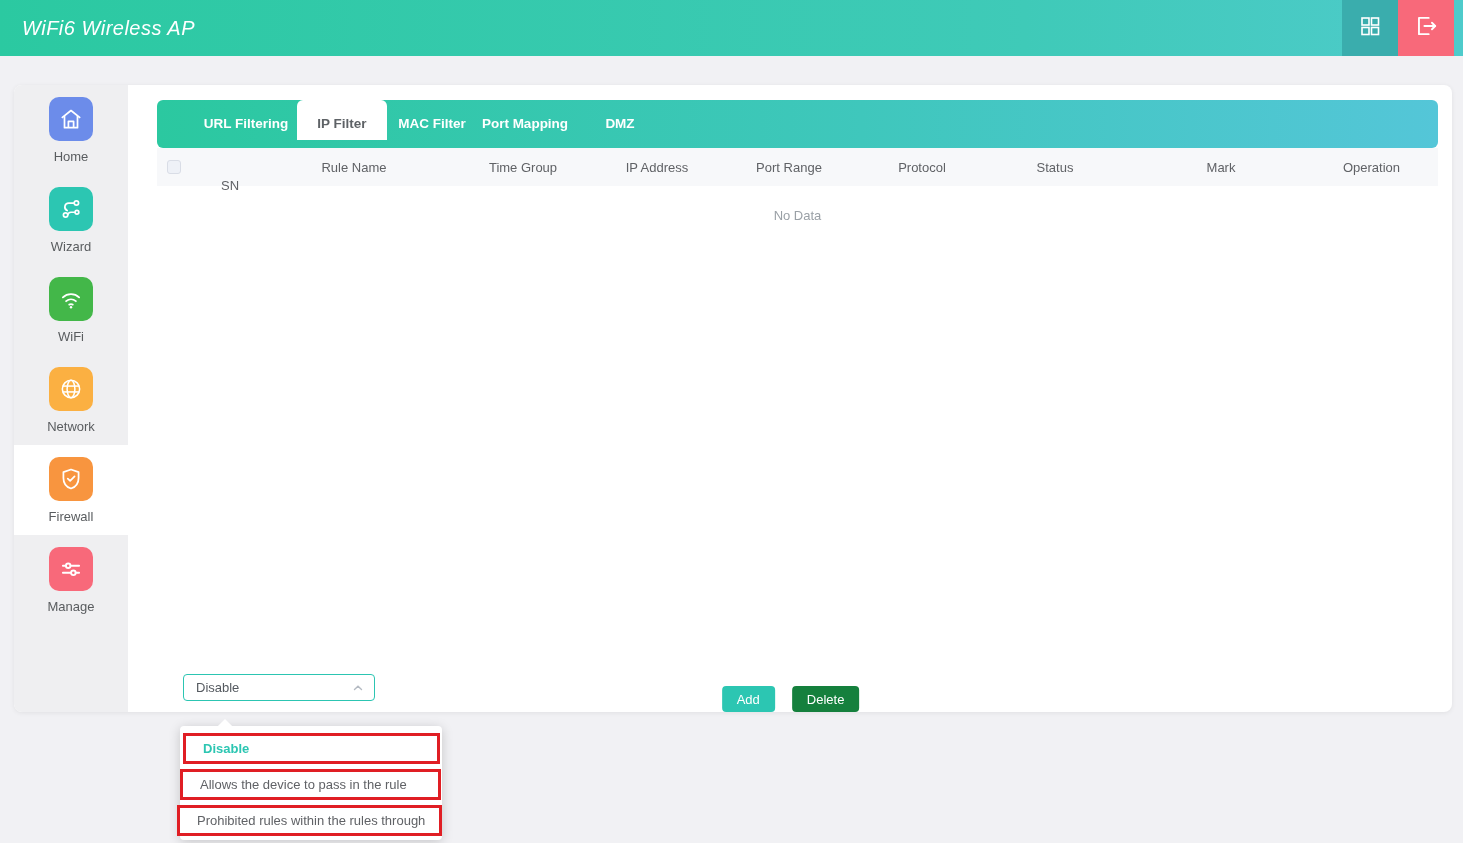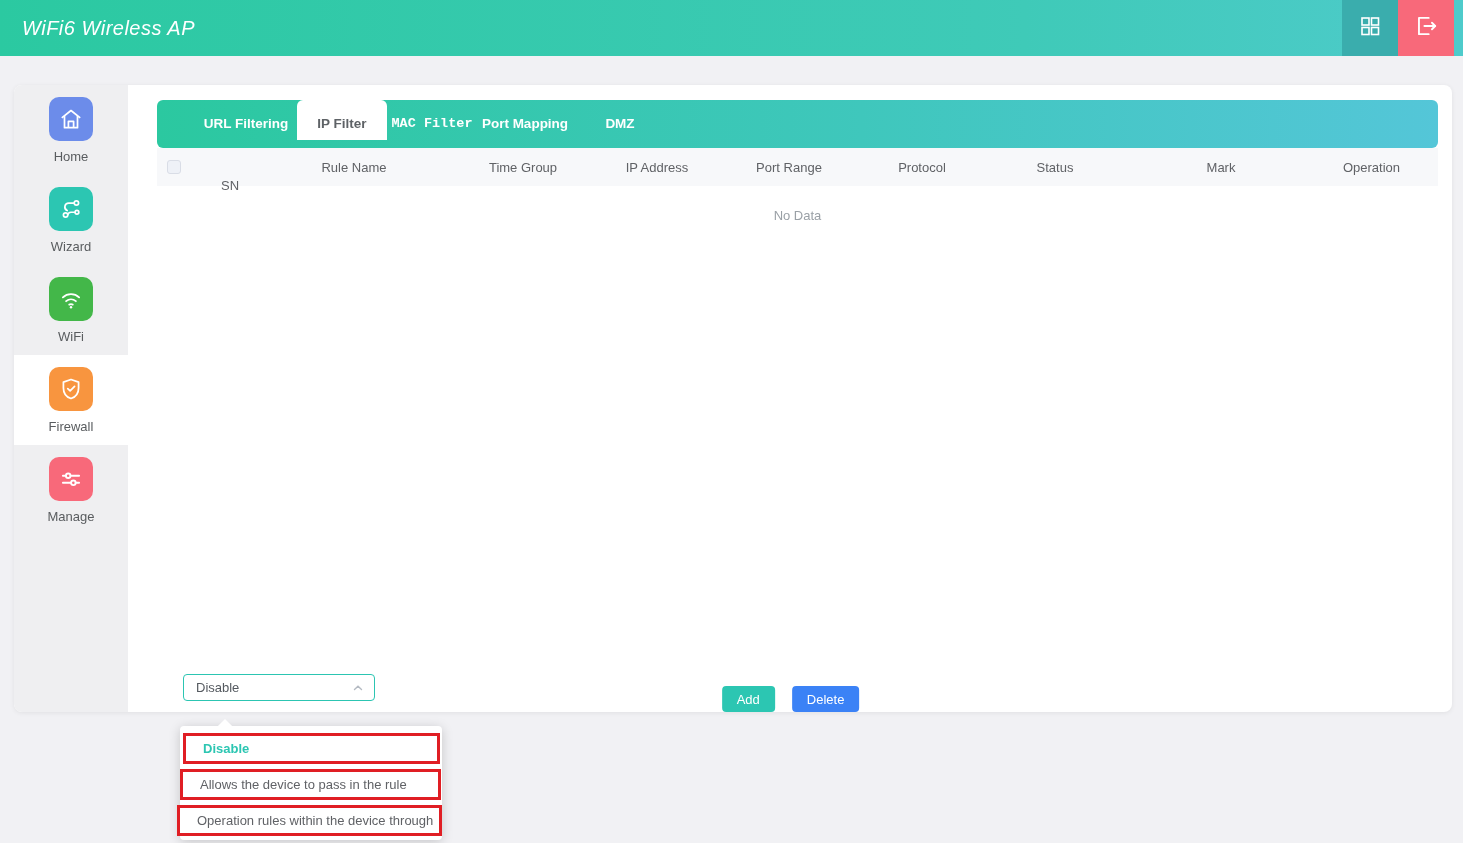--- a/index.html
+++ b/index.html
@@ -39,21 +39,21 @@
 
   
   .content { position:absolute; left:114px; top:0; right:0; bottom:0;
     padding:15px 14px 0 29px; }
 
   
   .tabbar { height:48px; border-radius:6px; display:flex; padding-left:38px;
     background:linear-gradient(90deg,#2bc8a0 0%, #3fc7bc 55%, #54c6d8 100%); }
   .tab { height:40px; line-height:48px; text-align:center; color:#ffffff;
     font-size:13.5px; font-weight:600; cursor:pointer; }
-  .tab.t0 { width:102px; } .tab.t1 { width:90px; } .tab.t2 { width:90px;font-family:Liberation Mono, monospace; }
+  .tab.t0 { width:102px; } .tab.t1 { width:90px; } .tab.t2 { width:90px; }
   .tab.t3 { width:96px; } .tab.t4 { width:94px; }
   .tab.active { background:#ffffff; color:#5e6266; border-radius:6px 6px 0 0; }
 
   
   .thead { display:flex; align-items:center; height:38px; background:#f7f8fa;
     color:#606266; font-size:13px; }
   .th { text-align:center; }
   .th-check { width:34px; display:flex; justify-content:center; }
   .checkbox { width:14px; height:14px; border:1px solid #d9dde6;
     background:#eef1f7; border-radius:3px; cursor:pointer; }
@@ -69,21 +69,21 @@
     border:1px solid #2cc5b2; border-radius:4px; background:#fff;
     display:flex; align-items:center; padding:0 10px 0 12px;
     font-size:13px; color:#555a60; cursor:pointer; }
   .select .chev { margin-left:auto; display:flex; }
   .btn-group { position:absolute; left:50%; transform:translateX(-50%); top:12px;
     display:flex; gap:17px; }
   .btn { height:26px; border:none; border-radius:4px; color:#fff;
     font-size:13px; font-family:"Liberation Sans",sans-serif;
     padding:0 15px; cursor:pointer; }
   .btn.add { background:#2cc6b2; }
-  .btn.delete { background:#3b82f6; }
+  .btn.delete { background:#15803d; }
 
   
   .popup { position:absolute; left:180px; top:726px; width:262px;
     background:#ffffff; border-radius:4px; z-index:10; padding:2px 0 4px;
     box-shadow:0 2px 12px rgba(0,0,0,.18); }
   .popup::before { content:""; position:absolute; top:-5px; left:40px;
     width:10px; height:10px; background:#ffffff; transform:rotate(45deg); }
   .ann { border:3px solid #e01e24; margin:5px 2px 0 3px; background:#fff; }
   .ann.b2 { margin-left:0; margin-right:1px; }
   .ann.b3 { margin-left:-3px; margin-right:0; }
@@ -146,20 +146,31 @@
       <span class="side-icon ic-wifi">
         <svg viewBox="0 0 24 24" fill="none" stroke="#fff" stroke-width="1.7" stroke-linecap="round">
           <path d="M4.5 10.5 a11 11 0 0 1 15 0"></path>
           <path d="M7.5 14 a7 7 0 0 1 9 0"></path>
           <path d="M10.4 17.2 a3.2 3.2 0 0 1 3.2 0"></path>
           <circle cx="12" cy="19.6" r="1.1" fill="#fff" stroke="none"></circle>
         </svg>
       </span>
       <span class="side-label">WiFi</span>
     </div>
+    <div class="side-item">
+      <span class="side-icon ic-network">
+        <svg viewBox="0 0 24 24" fill="none" stroke="#fff" stroke-width="1.4">
+          <circle cx="12" cy="12" r="8"></circle>
+          <ellipse cx="12" cy="12" rx="3.6" ry="8"></ellipse>
+          <path d="M4.4 9.3 H19.6"></path>
+            <path d="M4.4 14.7 H19.6"></path>
+        </svg>
+      </span>
+      <span class="side-label">Network</span>
+    </div>
     <div class="side-item active">
       <span class="side-icon ic-firewall">
         <svg viewBox="0 0 24 24" fill="none" stroke="#fff" stroke-width="1.6" stroke-linejoin="round" stroke-linecap="round">
           <path d="M12 3.2 L19 5.6 V11 C19 15.8 16.2 19.4 12 20.8 C7.8 19.4 5 15.8 5 11 V5.6 Z"></path>
           <path d="M9 11.6 L11.2 13.8 L15.3 9.6"></path>
         </svg>
       </span>
       <span class="side-label">Firewall</span>
     </div>
     <div class="side-item">
@@ -222,15 +233,15 @@
 </div>
 
 <div class="popup">
   <div class="ann b1">
     <div class="opt selected">Disable</div>
   </div>
   <div class="ann b2">
     <div class="opt">Allows the device to pass in the rule</div>
   </div>
   <div class="ann b3">
-    <div class="opt">Operation rules within the device through</div>
+    <div class="opt">Prohibited rules within the rules through</div>
   </div>
 </div>
 
 </body></html>

